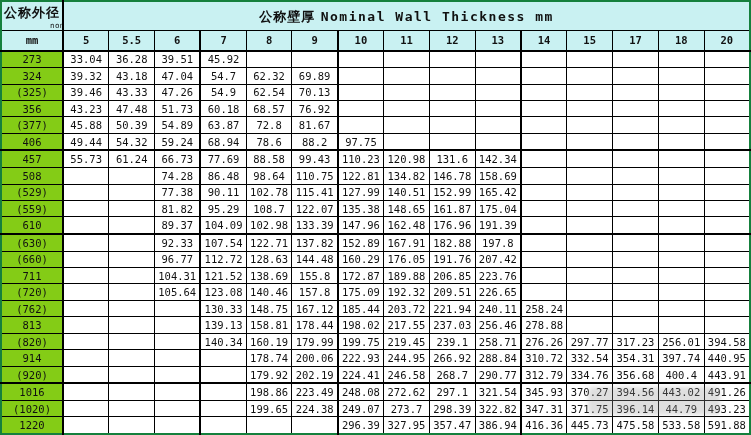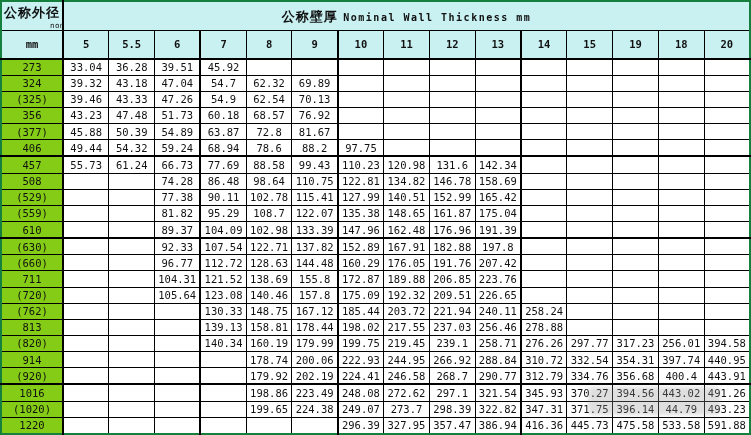--- a/index.html
+++ b/index.html
@@ -5,24 +5,24 @@
   html,body{margin:0;padding:0;background:#ffffff;}
   body{width:751px;height:435px;position:relative;font-family:"DejaVu Sans",sans-serif;color:#111;overflow:hidden;}
   table{border-collapse:collapse;table-layout:fixed;width:751px;height:435px;border:2px solid #15803d;}
   th,td{border:1px solid #000;padding:0;text-align:center;vertical-align:middle;overflow:hidden;white-space:nowrap;}
   col.od-col{width:62px;}
   
   .hdr{background:#c9f1f2;}
   .zh-big{font-weight:bold;font-size:13px;font-family:"DejaVu Sans",sans-serif;letter-spacing:1px;}
   .en-small{display:block;font-size:7.5px;letter-spacing:0.5px;font-weight:normal;font-family:"DejaVu Sans Mono",monospace;margin-top:-1px;margin-left:48px;}
   .thick-title .zh-big{font-size:13px;margin-top:40px;}
-  .thick-title .en{font-family:"DejaVu Sans Mono",monospace;font-size:10px;font-weight:bold;letter-spacing:1.5px;}
+  .thick-title .en{font-family:"DejaVu Sans Mono",monospace;font-size:13px;font-weight:bold;letter-spacing:1.5px;}
   .num{font-family:"DejaVu Sans Mono",monospace;font-size:10.5px;}
   thead tr.title-row{height:26px;}
-  thead tr.cols-row{height:28px;}
+  thead tr.cols-row{height:20px;}
   tbody th{background:#84cc16;font-weight:normal;}
   tbody td{background:#ffffff;}
   
   .tr-thick{border-right-width:2px;}
   .tb-thick{border-bottom-width:2px;}
   
   .watermark{position:absolute;left:588px;top:387px;width:132px;height:28px;background:rgba(150,150,150,0.30);border-radius:5px;filter:blur(2px);pointer-events:none;}
 </style>
 </head>
 <body>
@@ -65,21 +65,21 @@
         <th class="hdr num tb-thick tr-thick">6</th>
         <th class="hdr num tb-thick">7</th>
         <th class="hdr num tb-thick">8</th>
         <th class="hdr num tb-thick tr-thick">9</th>
         <th class="hdr num tb-thick">10</th>
         <th class="hdr num tb-thick">11</th>
         <th class="hdr num tb-thick">12</th>
         <th class="hdr num tb-thick tr-thick">13</th>
         <th class="hdr num tb-thick">14</th>
         <th class="hdr num tb-thick">15</th>
-        <th class="hdr num tb-thick">19</th>
+        <th class="hdr num tb-thick">17</th>
         <th class="hdr num tb-thick">18</th>
         <th class="hdr num tb-thick">20</th>
       </tr>
   </thead>
   <tbody id="table-body">
 
   <tr>
         <th class="num tr-thick">273</th>
         <td class="num">33.04</td>
         <td class="num">36.28</td>

